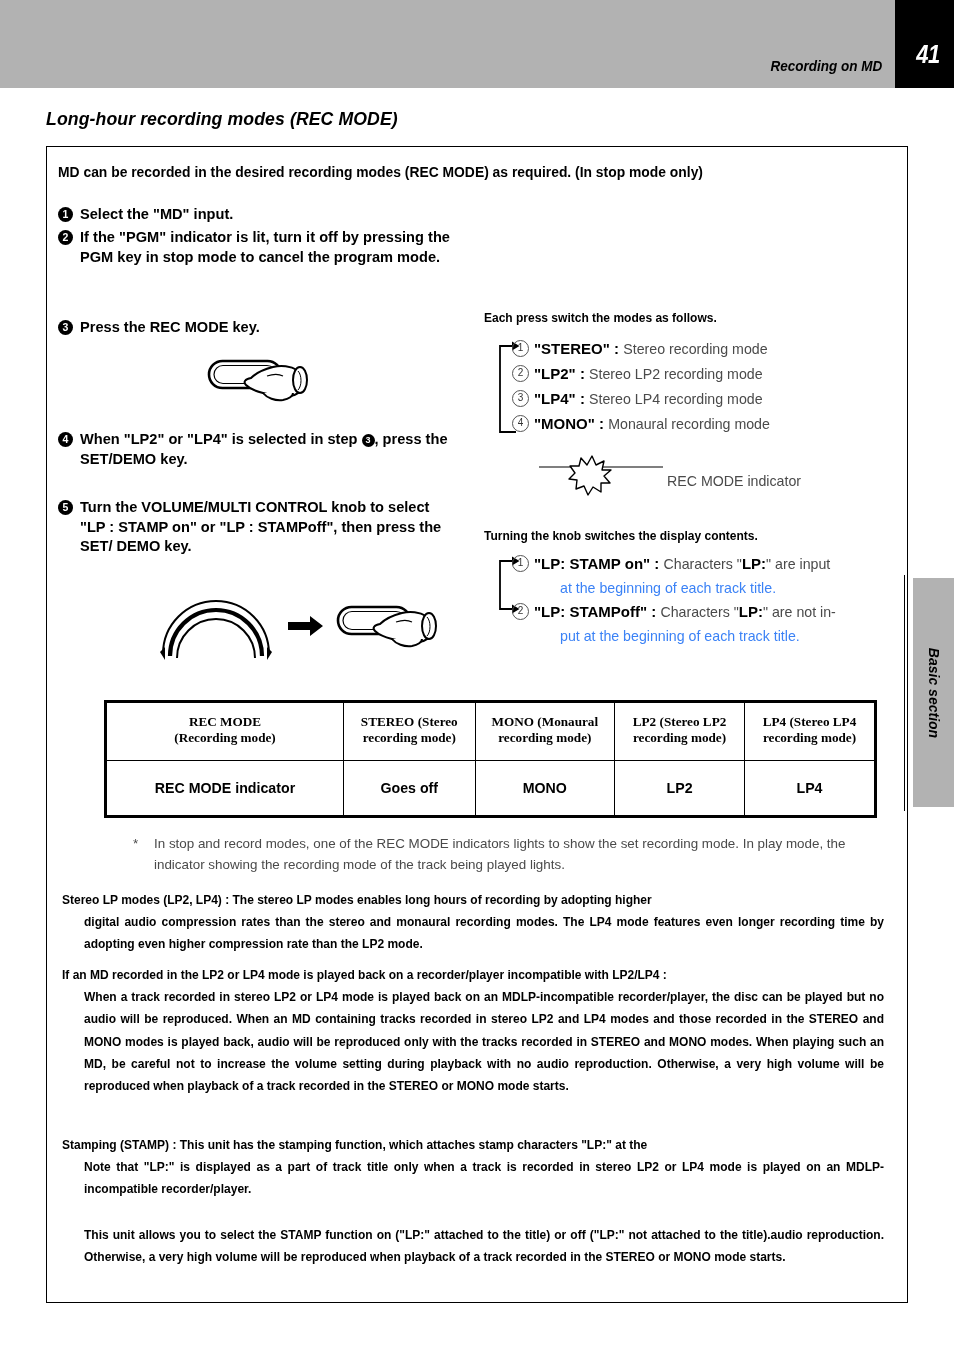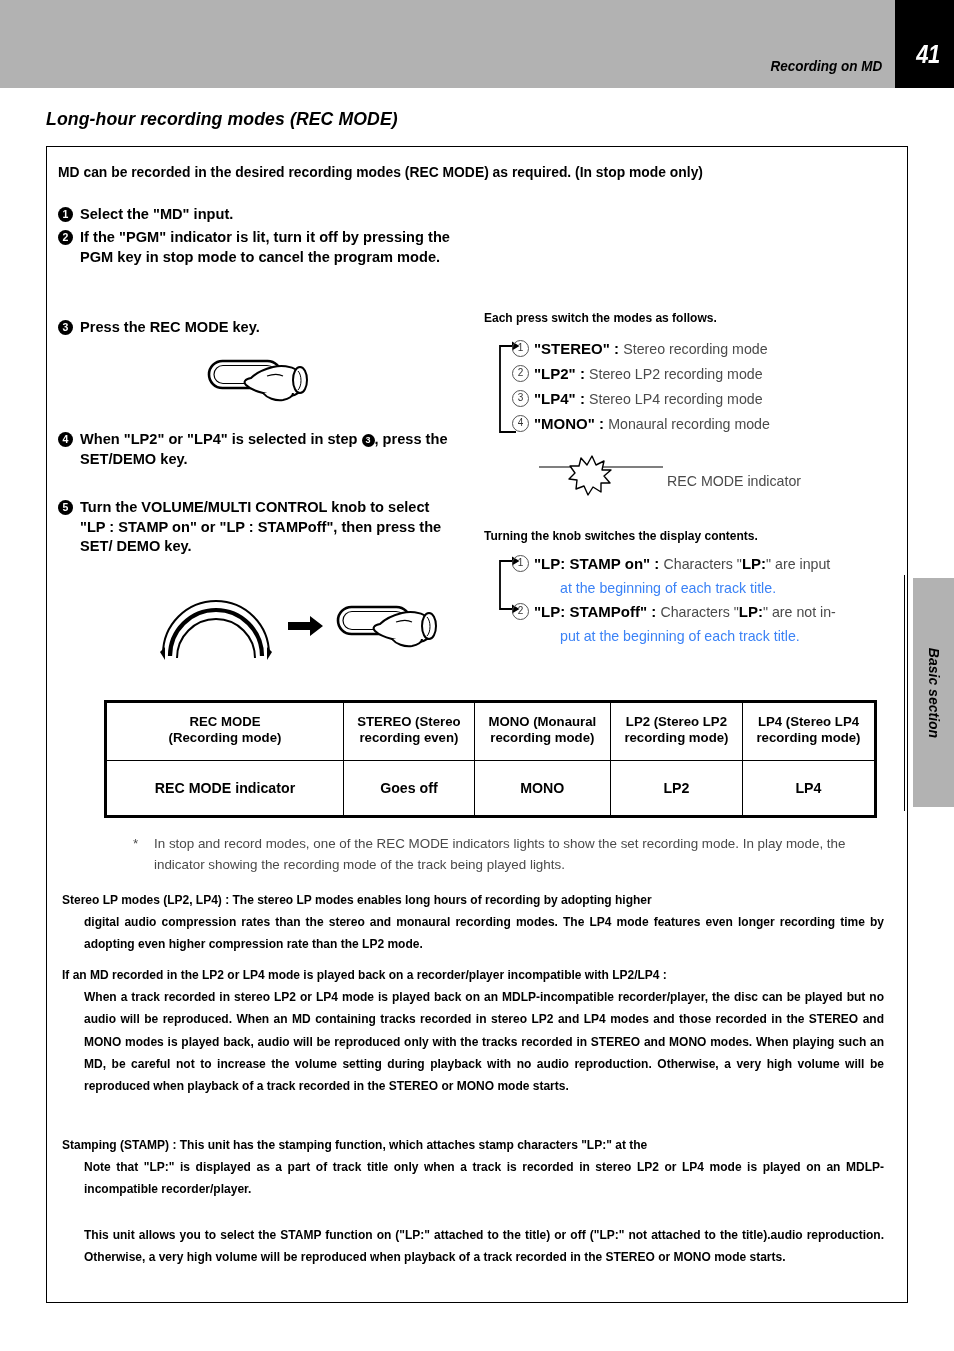--- a/index.html
+++ b/index.html
@@ -83,21 +83,21 @@
 
   
   .illus{position:absolute;}
   #illus-press{left:205px;top:352px;}
   #illus-knob{left:158px;top:580px;}
 
   
   .tbl{position:absolute;left:104px;top:700px;width:773px;border-collapse:collapse;
        font-family:"Liberation Sans Narrow","Liberation Sans",sans-serif;}
   .tbl td{border:1px solid #000;text-align:center;font-weight:bold;vertical-align:middle;}
-  .tbl .hrow td{font-size:13.2px;line-height:16px;padding:11px 4px 14px;}
+  .tbl .hrow td{font-size:13.2px;line-height:16px;padding:11px 4px 14px;font-family:Liberation Serif, serif;}
   .tbl .drow td{font-size:14.2px;padding:19px 4px;}
   .tbl td:first-child{width:228px;}
   .tbl .outer-t{border-top-width:3px;}
   .tbl .outer-b{border-bottom-width:3px;}
   .tbl .outer-l{border-left-width:3px;}
   .tbl .outer-r{border-right-width:3px;}
 
   
   .footnote{position:absolute;left:133px;top:833px;width:752px;font-size:13.4px;line-height:21px;color:#4a4a4a;
             font-family:"Liberation Sans", sans-serif;}
@@ -251,21 +251,21 @@
     <b>"LP: STAMPoff"</b><b> : </b><span>Characters "</span><b>LP:</b><span>" are not in-</span>
   </div>
   <div class="cl-sub">put at the beginning of each track title.</div>
 </div>
 
 <table class="tbl">
   <tbody>
     <tr class="hrow">
       <td class="outer-t outer-l" style="white-space:pre-line">REC MODE
 (Recording mode)</td>
-      <td class="outer-t">STEREO (Stereo recording even)</td>
+      <td class="outer-t">STEREO (Stereo recording mode)</td>
       <td class="outer-t">MONO (Monaural recording mode)</td>
       <td class="outer-t">LP2 (Stereo LP2 recording mode)</td>
       <td class="outer-t outer-r">LP4 (Stereo LP4 recording mode)</td>
     </tr>
     <tr class="drow">
       <td class="outer-b outer-l">REC MODE indicator</td>
       <td class="outer-b">Goes off</td>
       <td class="outer-b">MONO</td>
       <td class="outer-b">LP2</td>
       <td class="outer-b outer-r">LP4</td>

